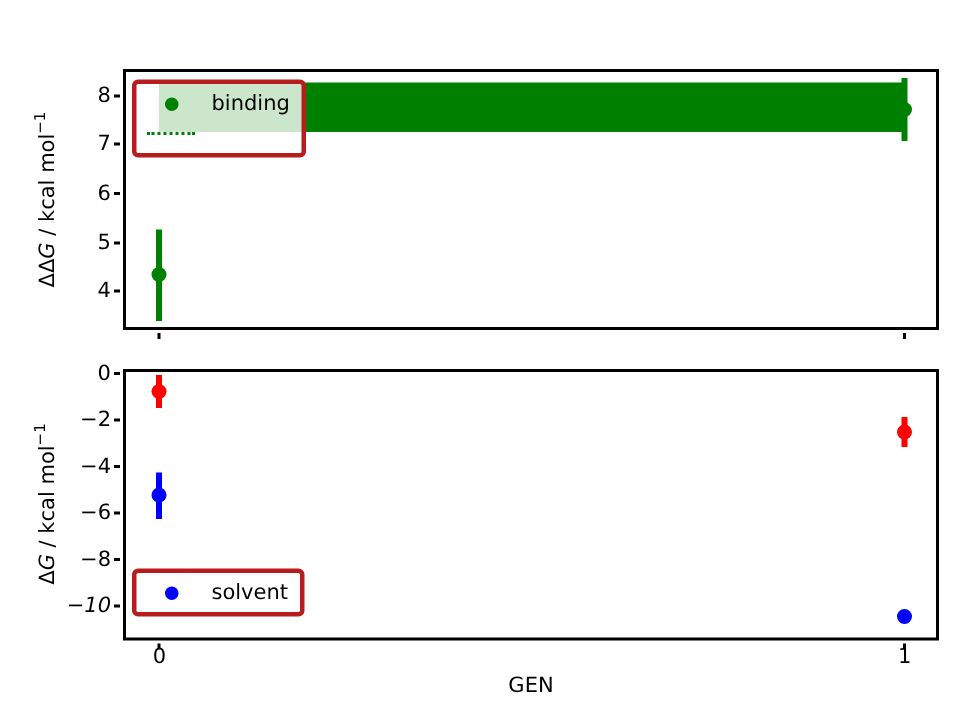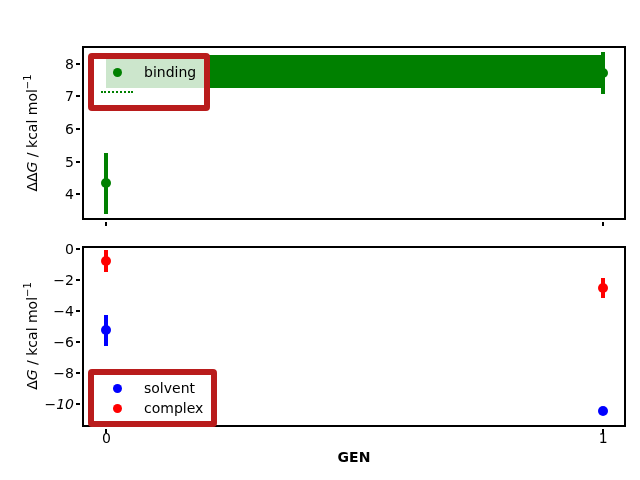--- a/index.html
+++ b/index.html
@@ -9,27 +9,27 @@
              font-size:17px;font-weight:bold;}
   .axes{position:absolute;border:2px solid #000;box-sizing:border-box;background:#fff;}
   .ytick{position:absolute;width:4px;height:2px;background:#000;left:-8px;}
   .xtick{position:absolute;width:2px;height:4px;background:#000;bottom:-8px;}
   .ytick-label{position:absolute;font-size:14px;line-height:1;transform:translate(-100%,-50%);}
   .xtick-label{position:absolute;font-size:14px;line-height:1;transform:translateX(-50%);}
   .ylabel{position:absolute;font-size:14px;white-space:nowrap;
           transform:translate(-50%,-50%) rotate(-90deg);}
   .ylabel .sym{font-style:italic;}
   .ylabel sup{font-size:10px;}
-  .xlabel{position:absolute;left:50%;font-size:14px;transform:translateX(-50%);white-space:nowrap;font-weight:bold;}
+  .xlabel{position:absolute;left:50%;font-size:14px;transform:translateX(-50%);white-space:nowrap;}
   .band{position:absolute;z-index:1;}
   .meanline{position:absolute;z-index:2;height:0;border-top:2px dotted;}
   .errbar{position:absolute;width:4px;z-index:3;}
   .marker{position:absolute;border-radius:50%;z-index:4;}
   .legend{position:absolute;z-index:5;background:rgba(255,255,255,0.8);
-          border:6px solid #b91c1c;border-radius:4px;padding:3px 8px 3px 6px;}
+          border:3px solid #b91c1c;border-radius:4px;padding:3px 8px 3px 6px;}
   .legend-row{display:flex;align-items:center;height:20px;}
   .legend-key{width:34px;display:flex;justify-content:center;align-items:center;margin-right:10px;flex:none;}
   .legend-dot{width:9px;height:9px;border-radius:50%;}
   .legend-dash{width:32px;height:0;border-top:2px dotted;}
   .legend-label{font-size:14px;line-height:1;white-space:nowrap;}
 </style>
 </head>
 <body>
 
 <div class="figure">
@@ -63,32 +63,26 @@
       <div class="xtick" style="left: 518.16px;"></div>
       <div class="band" style="left: 22.3562px; width: 496.804px; top: 6.82991px; height: 33.4991px; background: rgb(0, 128, 0);"></div>
       <div class="meanline" style="left: 22.3562px; width: 496.804px; top: 22.0916px; border-top-color: rgb(0, 128, 0);"></div>
       <div class="errbar" style="left: 20.3562px; top: 105.05px; height: 60.4935px; background: rgb(0, 128, 0);"></div>
       <div class="marker" style="left: 17.3562px; top: 130.297px; width: 10px; height: 10px; background: rgb(0, 128, 0);"></div>
       <div class="errbar" style="left: 517.16px; top: 3.9028px; height: 42.2804px; background: rgb(0, 128, 0);"></div>
       <div class="marker" style="left: 514.16px; top: 20.043px; width: 10px; height: 10px; background: rgb(0, 128, 0);"></div>
     </div>
 
   <div class="axes" id="ax1" style="left: 82px; top: 246px; width: 544px; height: 181px;">
-    <div class="legend" style="left:4px;top:121px;text-align:center;">
+    <div class="legend" style="left:4px;top:131px;text-align:center;">
       <div class="legend-row">
         <span class="legend-key">
           <span class="legend-dot" style="background-color: rgb(0, 0, 255);"></span>
         </span>
         <span class="legend-label">solvent</span>
-      </div>
-      <div class="legend-row">
-        <span class="legend-key">
-          <span class="legend-dot" style="background-color: rgb(255, 0, 0);"></span>
-        </span>
-        <span class="legend-label">complex</span>
       </div>
     </div>
     <div class="xlabel" style="top:calc(100% + 24px);">GEN</div>
   <div class="ytick" style="top: -0.223176px;"></div>
       <div class="ytick-label" style="left: -10px; top: 0.776824px;">0</div>
       <div class="ytick" style="top: 30.8498px;"></div>
       <div class="ytick-label" style="left: -10px; top: 31.8498px;">−2</div>
       <div class="ytick" style="top: 61.9227px;"></div>
       <div class="ytick-label" style="left: -10px; top: 62.9227px;">−4</div>
       <div class="ytick" style="top: 92.9957px;"></div>

